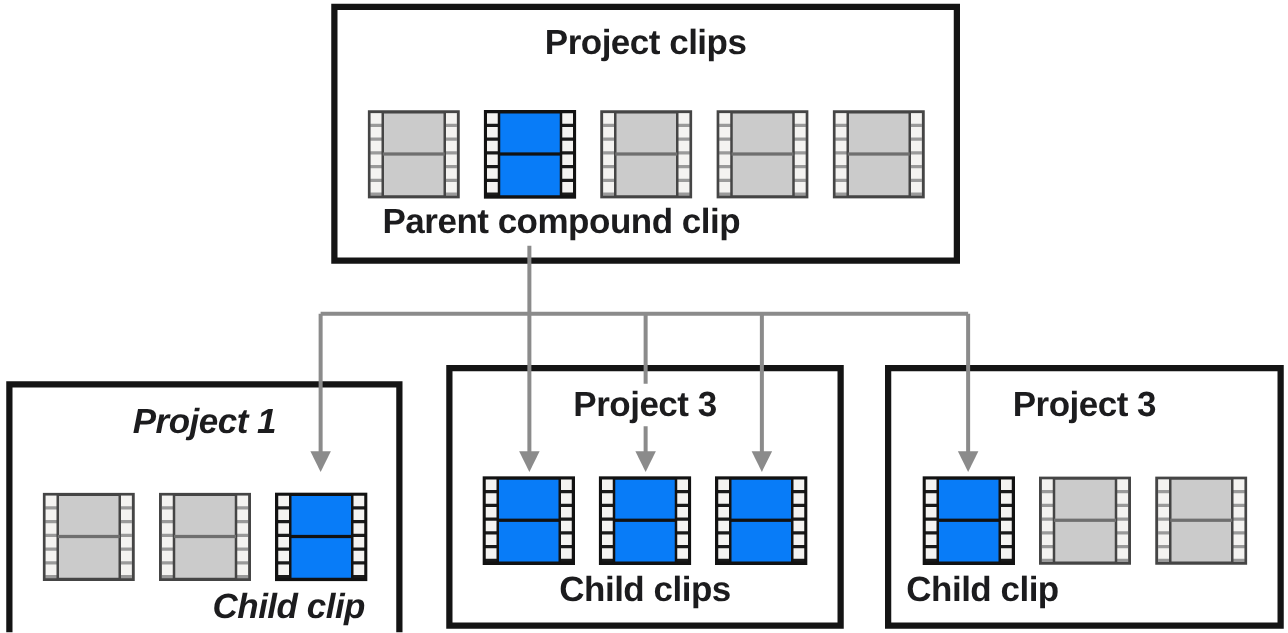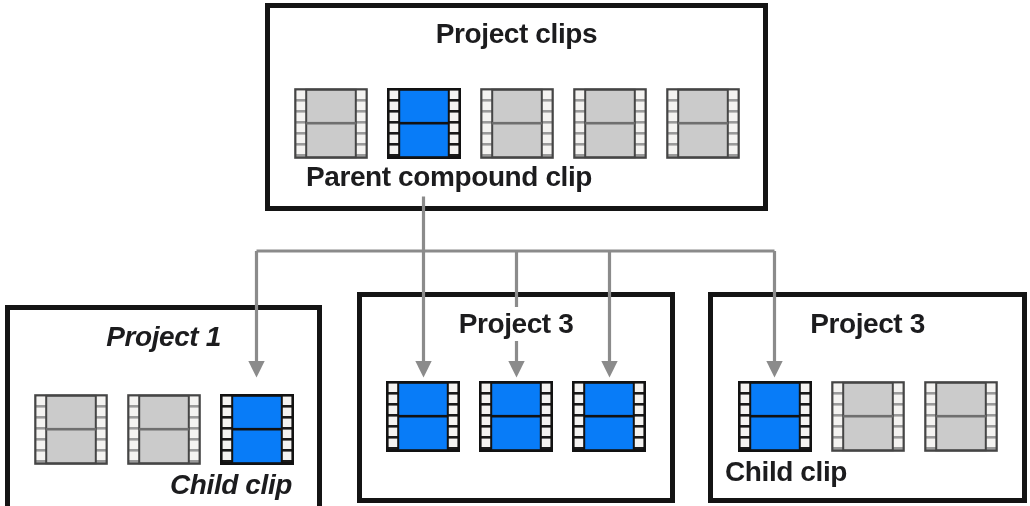--- a/index.html
+++ b/index.html
@@ -310,20 +310,21 @@
             <rect x="61.8" y="35.6" width="9.6" height="8.4" fill="#f4f3f1"></rect>
             <rect x="2.6" y="46.6" width="9.6" height="8.4" fill="#f4f3f1"></rect>
             <rect x="61.8" y="46.6" width="9.6" height="8.4" fill="#f4f3f1"></rect>
             <rect x="2.6" y="57.6" width="9.6" height="8.4" fill="#f4f3f1"></rect>
             <rect x="61.8" y="57.6" width="9.6" height="8.4" fill="#f4f3f1"></rect>
     <rect x="12.2" y="1.8" width="49.6" height="67.4" fill="#087cf8" stroke="#121212" stroke-width="2"></rect>
     <rect x="12.2" y="33.9" width="49.6" height="2.6" fill="#121212"></rect>
   </svg>
         </span>
       </div>
+    <div class="label child-label align-center">Child clips</div>
   </section>
 
   <section class="box project p3">
     <div class="title-row">
       <span class="title">Project 3</span>
     </div>
     <div class="row">
         <span class="clip">
           <svg width="74" height="71" viewBox="0 0 74 71" xmlns="http://www.w3.org/2000/svg">
     <rect x="1.3" y="1.3" width="71.4" height="68.4" fill="#1a1a1a" stroke="#121212" stroke-width="2.8"></rect>

